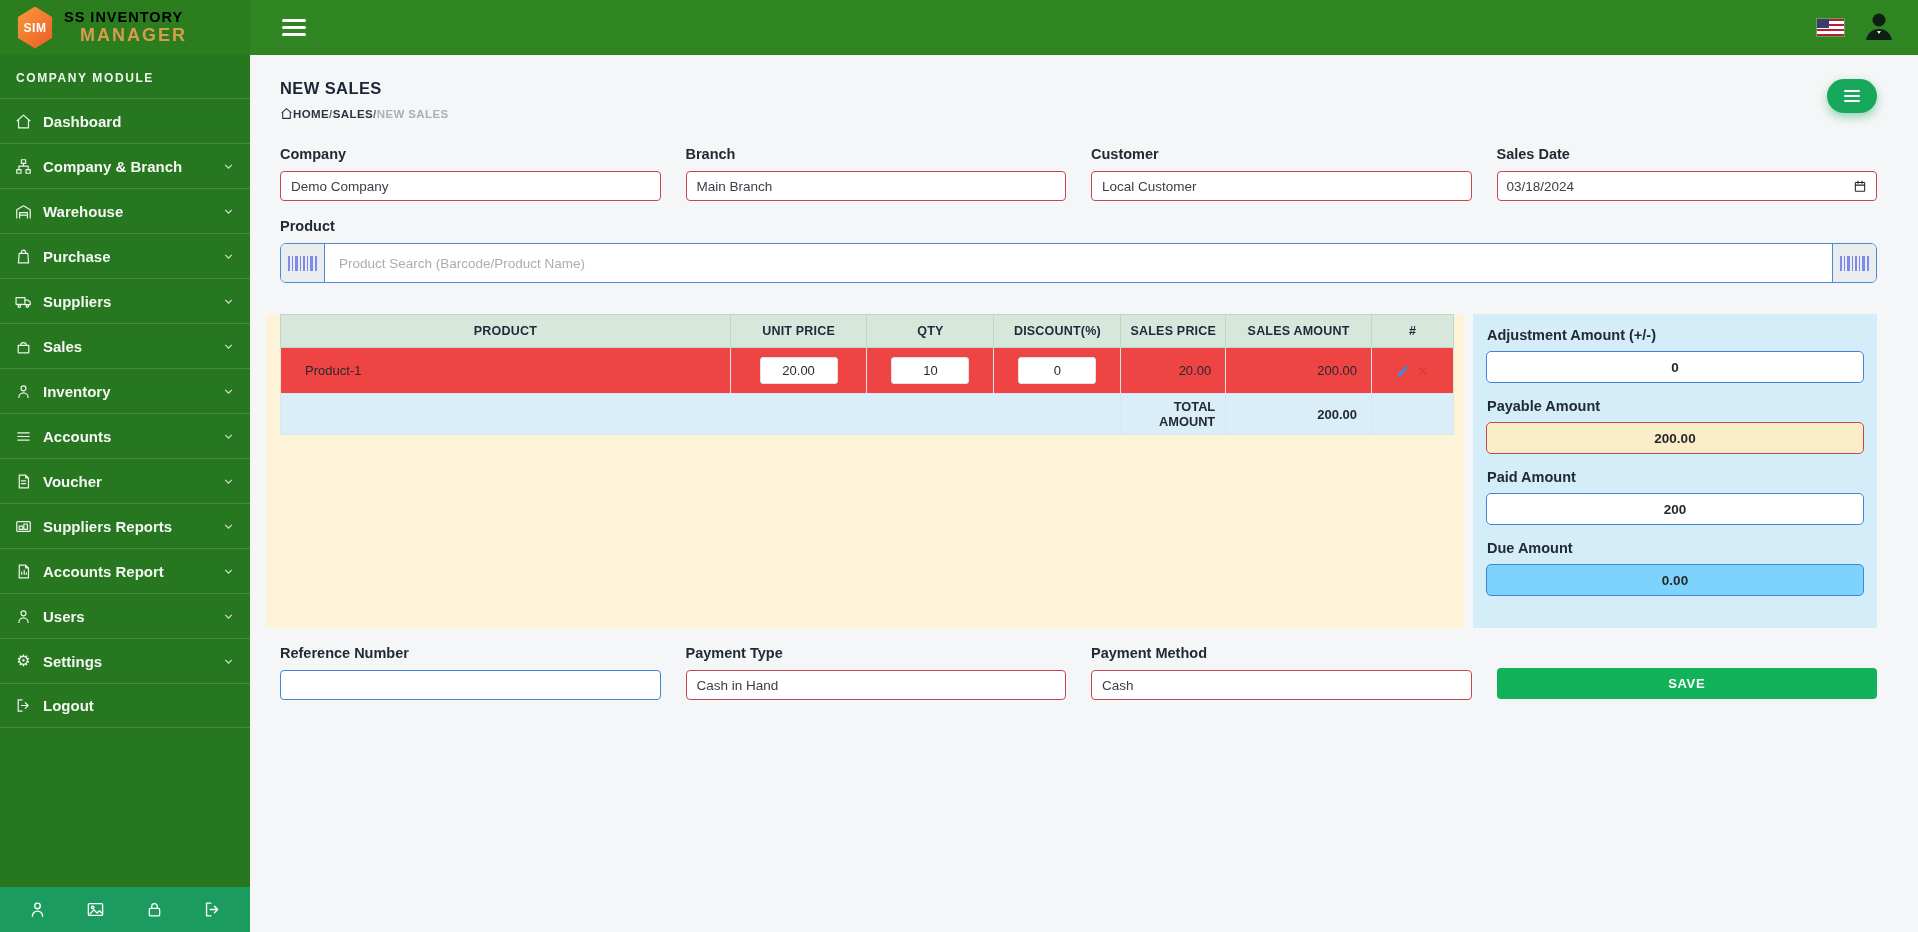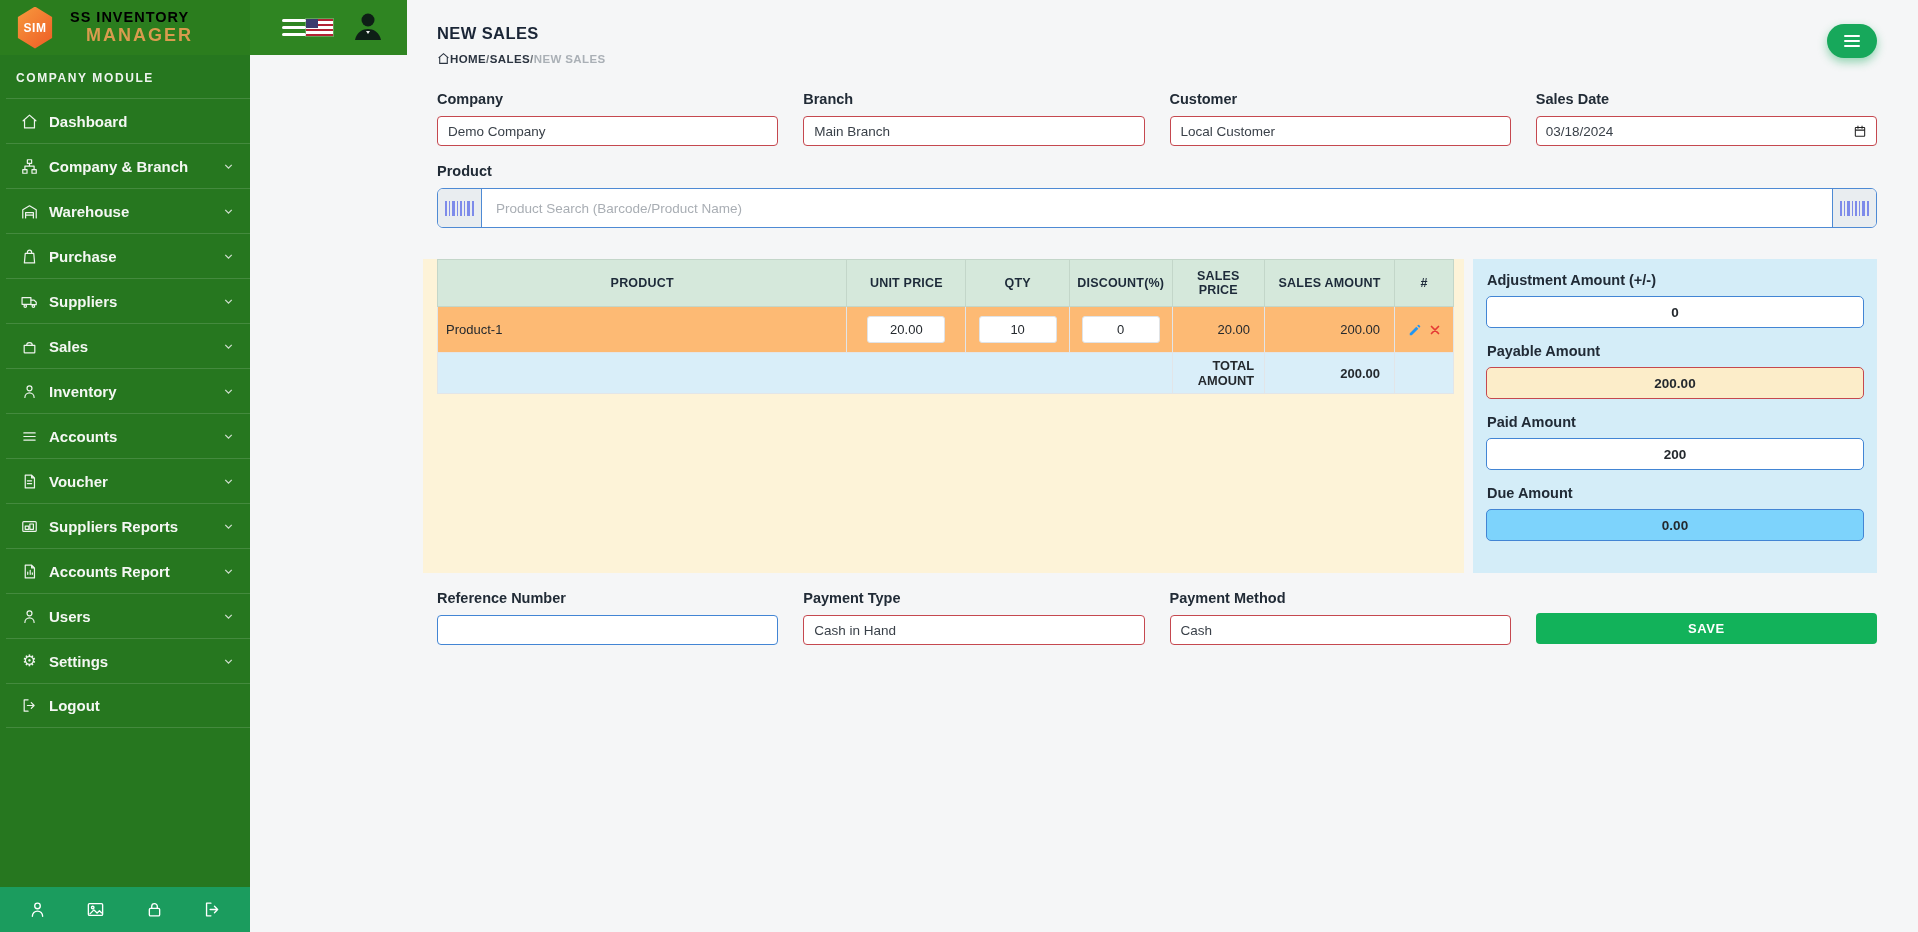--- a/index.html
+++ b/index.html
@@ -2,38 +2,38 @@
 <html><head>
 <meta charset="utf-8">
 <style>
   * { margin:0; padding:0; box-sizing:border-box; }
   html,body { width:1918px; height:932px; overflow:hidden; }
   body { font-family:"Liberation Sans", sans-serif; background:#f5f6f7; }
   .app { display:flex; width:100%; height:100%; }
 
   
   .sidebar { width:250px; min-width:250px; height:100%; background:#26771f; position:relative; display:flex; flex-direction:column; }
-  .logo-area { height:55px; background:#2b7d1e; display:flex; align-items:center; gap:16px; padding-left:16px; }
+  .logo-area { height:55px; background:#2b7d1e; display:flex; align-items:center; gap:10px; padding-left:16px; }
   .logo-hex { width:38px; height:42px; background:linear-gradient(135deg,#f79b3e,#ee5a24); clip-path:polygon(50% 0%,95% 25%,95% 75%,50% 100%,5% 75%,5% 25%); display:flex; align-items:center; justify-content:center; color:#fff; font-weight:bold; font-size:12px; letter-spacing:.5px; }
   .brand-text { display:flex; flex-direction:column; line-height:1.05; }
   .brand-line1 { color:#000000; font-weight:bold; font-size:14.5px; letter-spacing:1px; }
   .brand-line2 { color:#d99b4e; font-weight:bold; font-size:18px; letter-spacing:2px;margin-left:16px; }
   .section-label { color:#eef4ee; font-size:12px; font-weight:bold; letter-spacing:1.6px; padding:16px 16px 13px 16px; }
   .menu { flex:0 0 auto; }
-  .menu-item { height:45px; display:flex; align-items:center; gap:11px; padding:0 15px; border-top:1px solid rgba(255,255,255,.14); cursor:pointer;margin-left:6px; }
+  .menu-item { height:45px; display:flex; align-items:center; gap:11px; padding:0 15px; border-top:1px solid rgba(255,255,255,.14); cursor:pointer; }
   .menu-item:last-child { border-bottom:1px solid rgba(255,255,255,.14); }
   .menu-item .mi-label { color:#f4f7f3; font-size:15px; font-weight:600; }
   .menu-item svg.ic { width:17px; height:17px; stroke:#eef4ee; fill:none; stroke-width:1.7; stroke-linecap:round; stroke-linejoin:round; flex:0 0 auto; }
   .menu-item .chev { margin-left:auto; width:13px; height:13px; stroke:#dfe9df; stroke-width:2.4; fill:none; opacity:.9; }
   .gear-glyph { color:#eef4ee; font-size:16px; line-height:1; width:17px; text-align:center; }
   .sidebar-footer { margin-top:auto; height:45px; background:#1b9c5e; display:flex; align-items:center; justify-content:space-around; padding:0 8px; }
   .sidebar-footer svg { width:19px; height:19px; stroke:#fff; fill:none; stroke-width:1.7; stroke-linecap:round; stroke-linejoin:round; cursor:pointer; }
 
   
-  .main { flex:1; display:flex; flex-direction:row; height:100%; }
+  .main { flex:1; display:flex; flex-direction:column; height:100%; }
   .topbar { height:55px; background:#2f8522; display:flex; align-items:center; padding:0 22px 0 32px; }
   .hamburger { width:24px; cursor:pointer; }
   .hamburger div { height:3px; background:#fff; border-radius:2px; margin:4px 0; }
   .topbar-right { margin-left:auto; display:flex; align-items:center; gap:18px; }
   .flag { width:27px; height:17px; background:repeating-linear-gradient(180deg,#b22234 0 2.5px,#fff 2.5px 5px); position:relative; cursor:pointer; box-shadow:0 0 0 1px rgba(255,255,255,.25); }
   .flag::after { content:""; position:absolute; left:0; top:0; width:12px; height:9px; background:#3c3b6e; }
   .avatar svg { width:34px; height:34px; cursor:pointer; }
 
   .content { flex:1; padding:24px 41px 0 30px; overflow:hidden; }
   .page-header { display:flex; align-items:flex-start; }
@@ -60,21 +60,21 @@
   .ig-addon.right { border-left:1px solid #4e8ad4; }
   .ig-input { flex:1; border:none; outline:none; padding:0 14px; font-size:13.5px; color:#3a4149; font-family:"Liberation Sans",sans-serif; }
   .ig-input::placeholder { color:#a9aeb4; }
   .barcode { display:flex; align-items:flex-end; gap:2px; height:15px; }
   .barcode i { display:block; background:#7d8bea; height:15px; }
 
   .panels-row { display:flex; gap:9px; margin:31px 0 0 -14px; }
   .items-panel { flex:1; background:#fdf3d8; min-height:314px; padding:0 10px 14px 14px; }
   .sales-table { width:100%; border-collapse:collapse; font-size:13px; color:#24292e; }
   .sales-table th { background:#d5e8db; font-size:12.5px; font-weight:bold; color:#1d2a39; text-align:center; padding:9px 6px; border:1px solid #c3d6c9; letter-spacing:.2px; }
-  .sales-table td { background:#fdba74; border:1px solid #e2e5e8; padding:6px 8px; height:46px; }
+  .sales-table td { background:#ef4444; border:1px solid #e2e5e8; padding:6px 24px; height:46px; }
   .sales-table tr.total-row td { background:#d9eef9; height:33px; padding:5px 8px; }
   .cell-input { width:78px; height:27px; border:1px solid #e0e3e6; border-radius:3px; background:#fff; text-align:center; font-size:13px; color:#24292e; outline:none; font-family:"Liberation Sans",sans-serif; }
   .num-cell { text-align:right; padding-right:14px !important; }
   .center-cell { text-align:center; }
   .total-label-cell { text-align:right; font-weight:bold; padding-right:10px !important; font-size:12.8px; }
   .total-value-cell { text-align:right; font-weight:bold; padding-right:14px !important; }
   .row-actions { display:flex; align-items:center; justify-content:center; gap:7px; }
   .row-actions svg { cursor:pointer; }
 
   .summary-panel { width:404px; min-width:404px; background:#d4edf8; padding:13px 13px 0 13px; }

